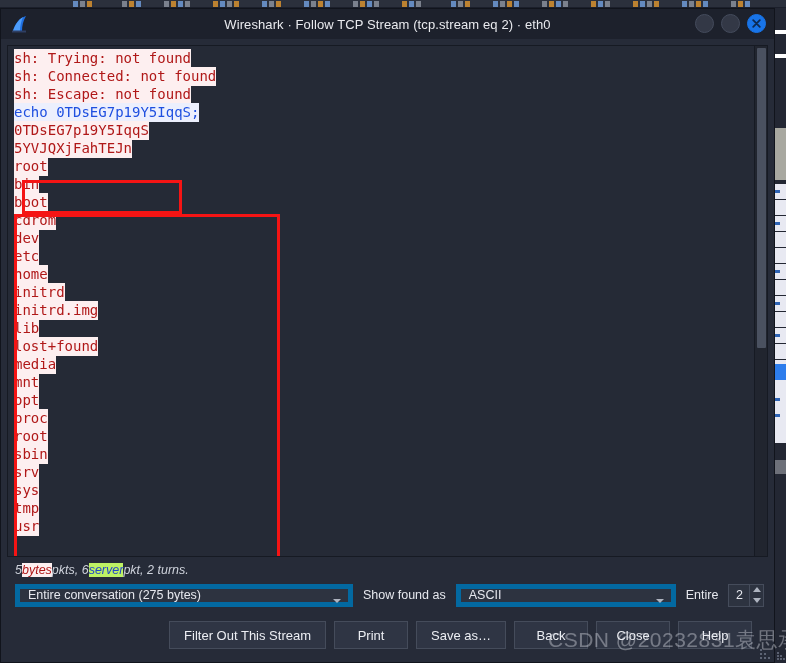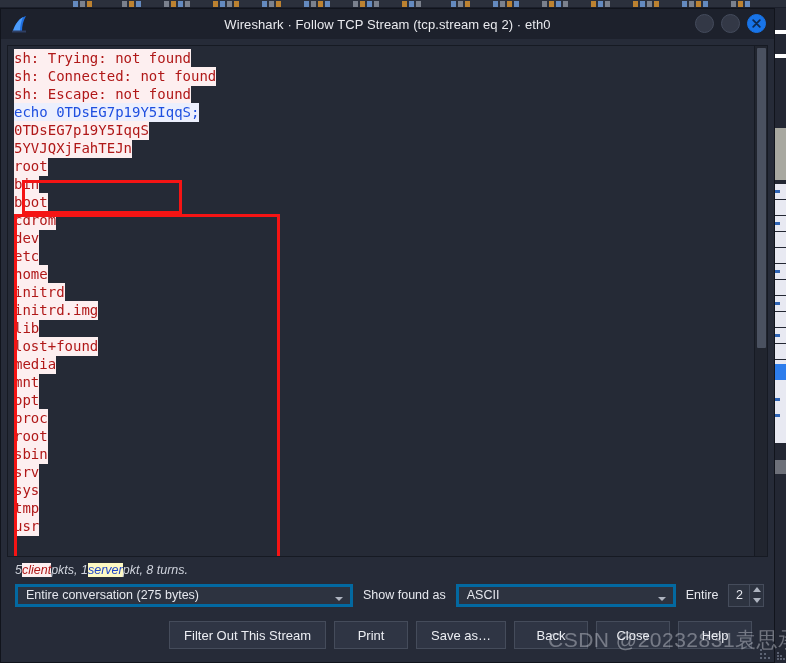--- a/index.html
+++ b/index.html
@@ -125,30 +125,30 @@
   #anno-small { left: 14px; top: 134px; width: 160px; height: 34px; }
   #anno-large { left: 6px;  top: 168px; width: 266px; height: 377px; }
 
   
   #stream-status {
     margin: 3px 0 0 14px; height: 19px;
     font-size: 12.5px; font-style: italic; color: #cfd3dc;
     display: flex; align-items: center;
   }
   #stream-status .hl-client { background: #fdeff0; color: #b01818; font-style: italic; }
-  #stream-status .hl-server { background: #fef9c3; color: #2348c8; font-style: italic; }
+  #stream-status .hl-server { background: #bef264; color: #2348c8; font-style: italic; }
 
   
   #controls-row {
     display: flex; align-items: center; gap: 10px;
     margin: 4px 8px 0 14px; height: 24px;
   }
   .combo {
     position: relative; height: 23px;
-    background: #2d3340; border: 3px solid #0369a1;
+    background: #2d3340; border: 5px solid #0369a1;
     color: #e6e8ee; font-size: 12.5px;
     display: flex; align-items: center; padding: 0 22px 0 8px;
   }
   .combo .arrow {
     position: absolute; right: 7px; top: 10px;
     width: 0; height: 0; border-left: 4px solid transparent;
     border-right: 4px solid transparent; border-top: 4px solid #aeb4c0;
   }
   #combo-conversation { width: 338px; }
   #combo-showdata { width: 220px; }
@@ -347,24 +347,24 @@
     <div class="anno-box" id="anno-small"></div>
     <div class="anno-box" id="anno-large"></div>
 
     <div id="stream-scroll">
       <div id="stream-thumb"></div>
     </div>
   </div>
 
   <div id="stream-status">
     <span>5 </span>
-      <span class="hl-client">client</span>
-      <span> pkts, 1 </span>
+      <span class="hl-client">bytes</span>
+      <span> pkts, 6 </span>
       <span class="hl-server">server</span>
-      <span> pkt, 8 turns.</span>
+      <span> pkt, 2 turns.</span>
   </div>
 
   <div id="controls-row">
     <div class="combo" id="combo-conversation">
       <span>Entire conversation (275 bytes)</span>
       <span class="arrow"></span>
     </div>
     <span class="ctl-label">Show found as</span>
     <div class="combo" id="combo-showdata">
       <span>ASCII</span>

